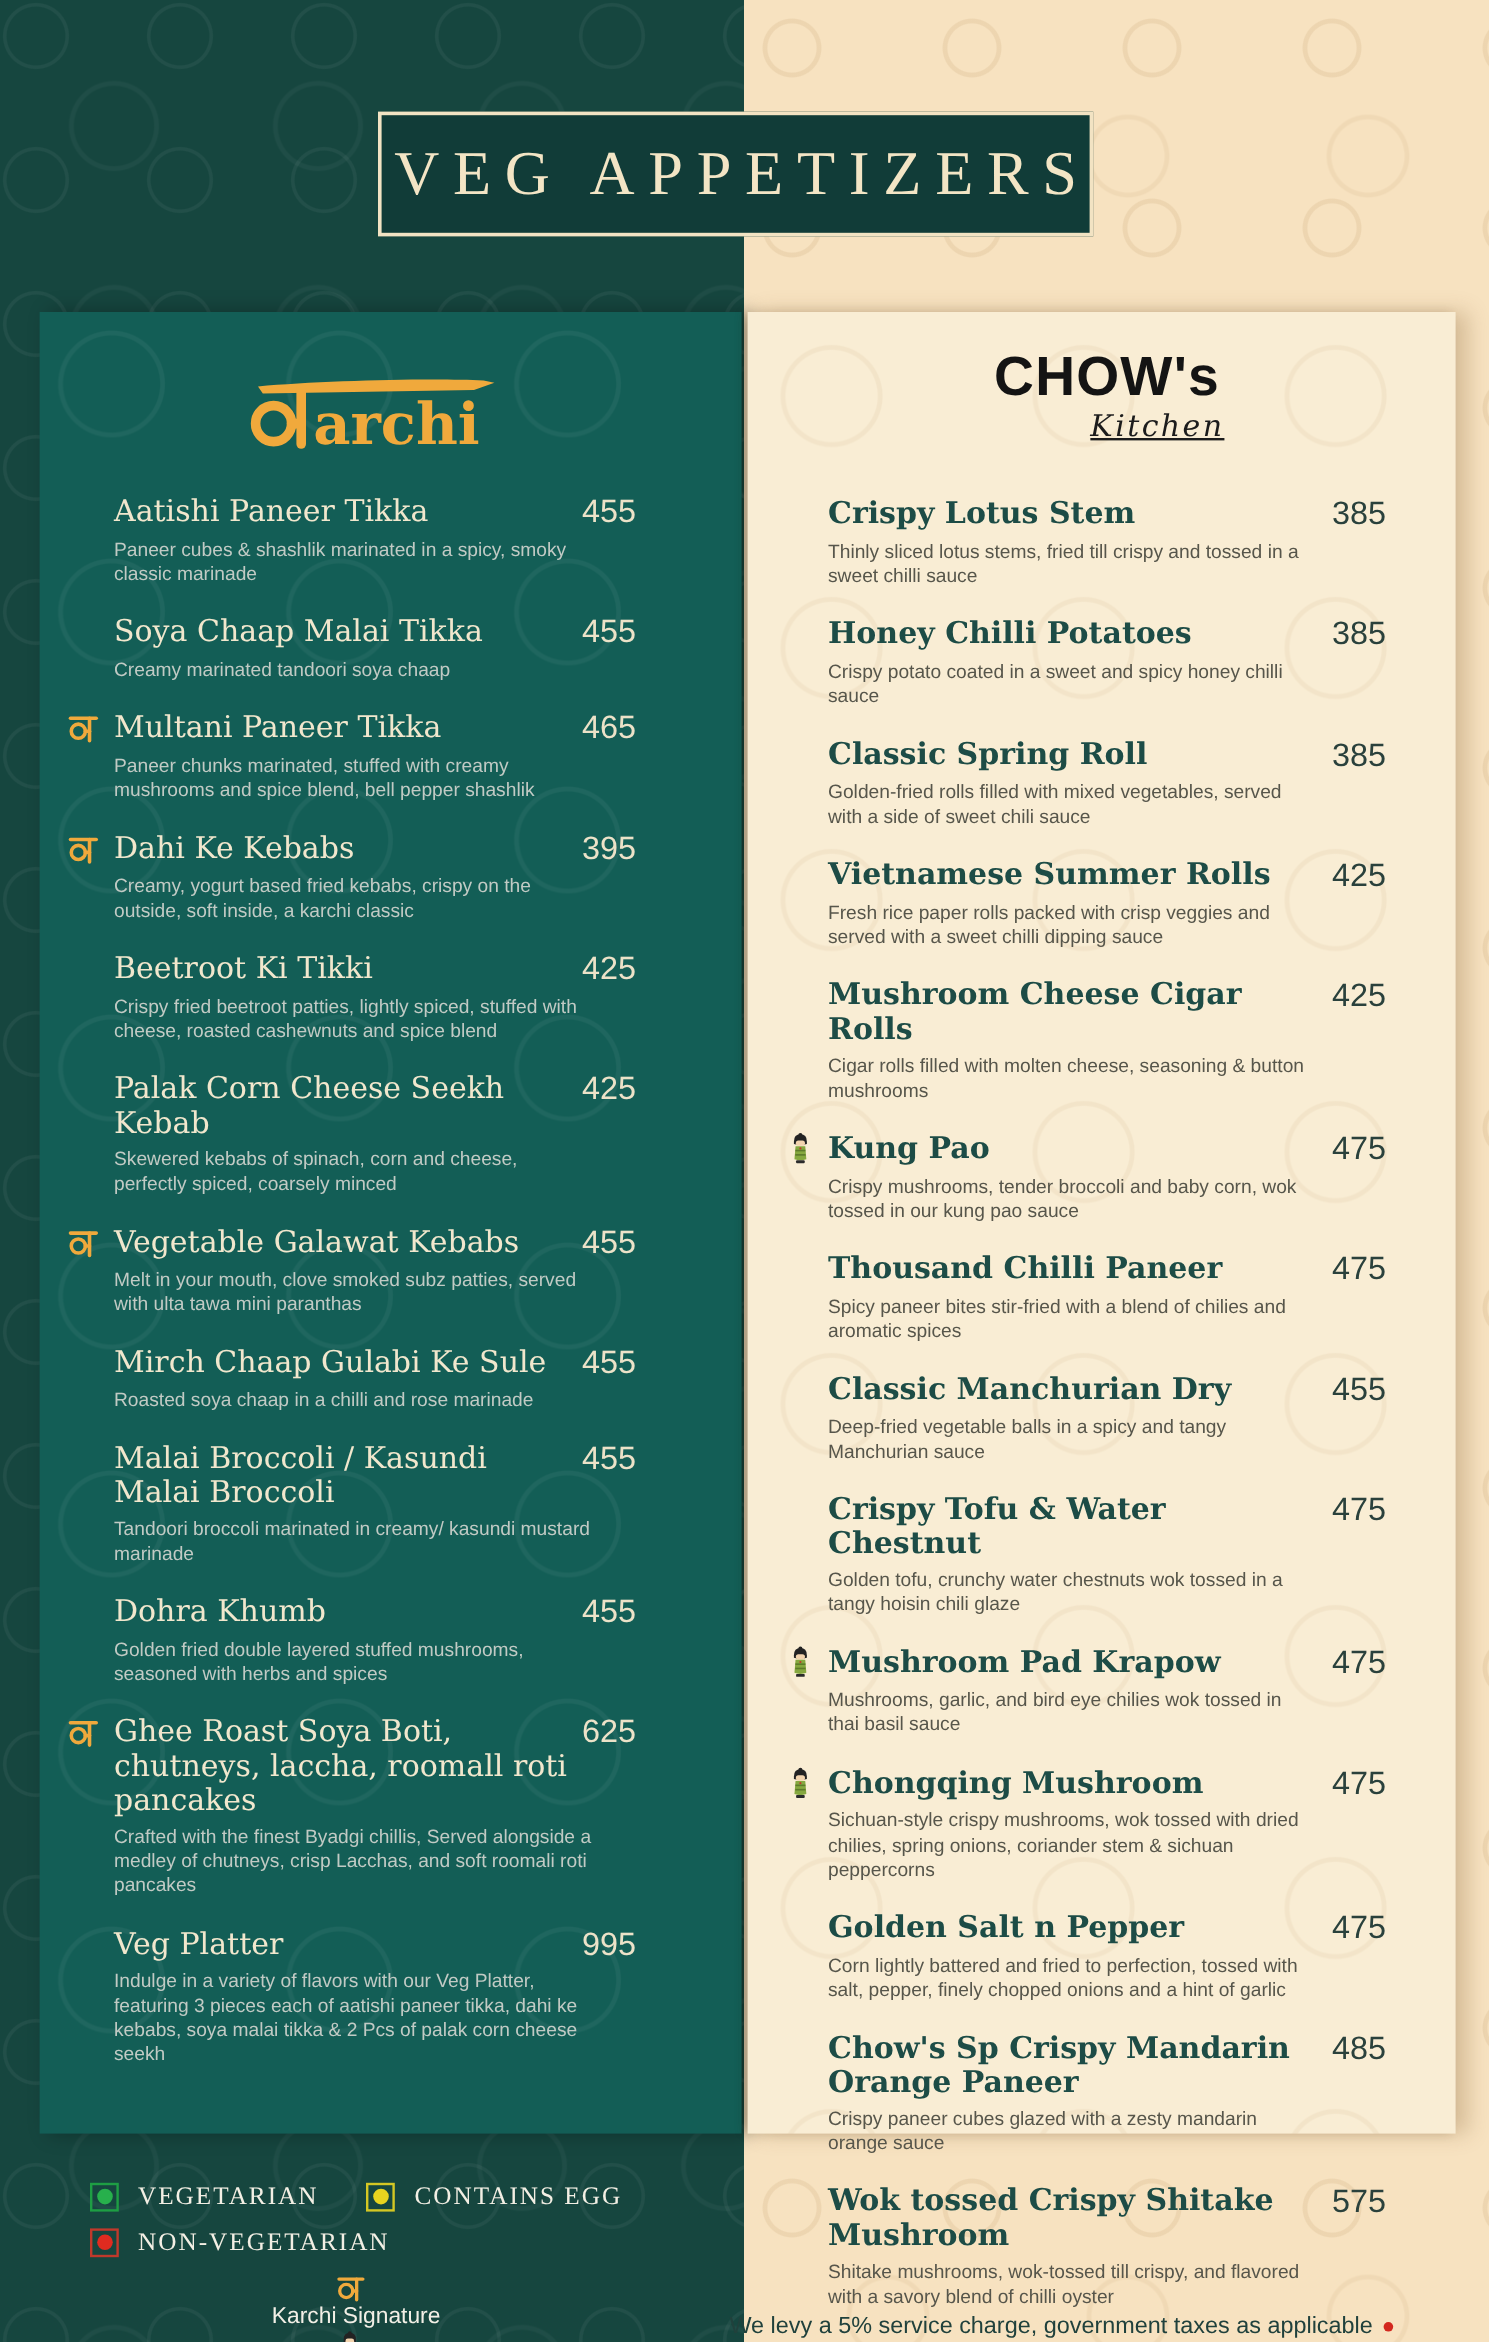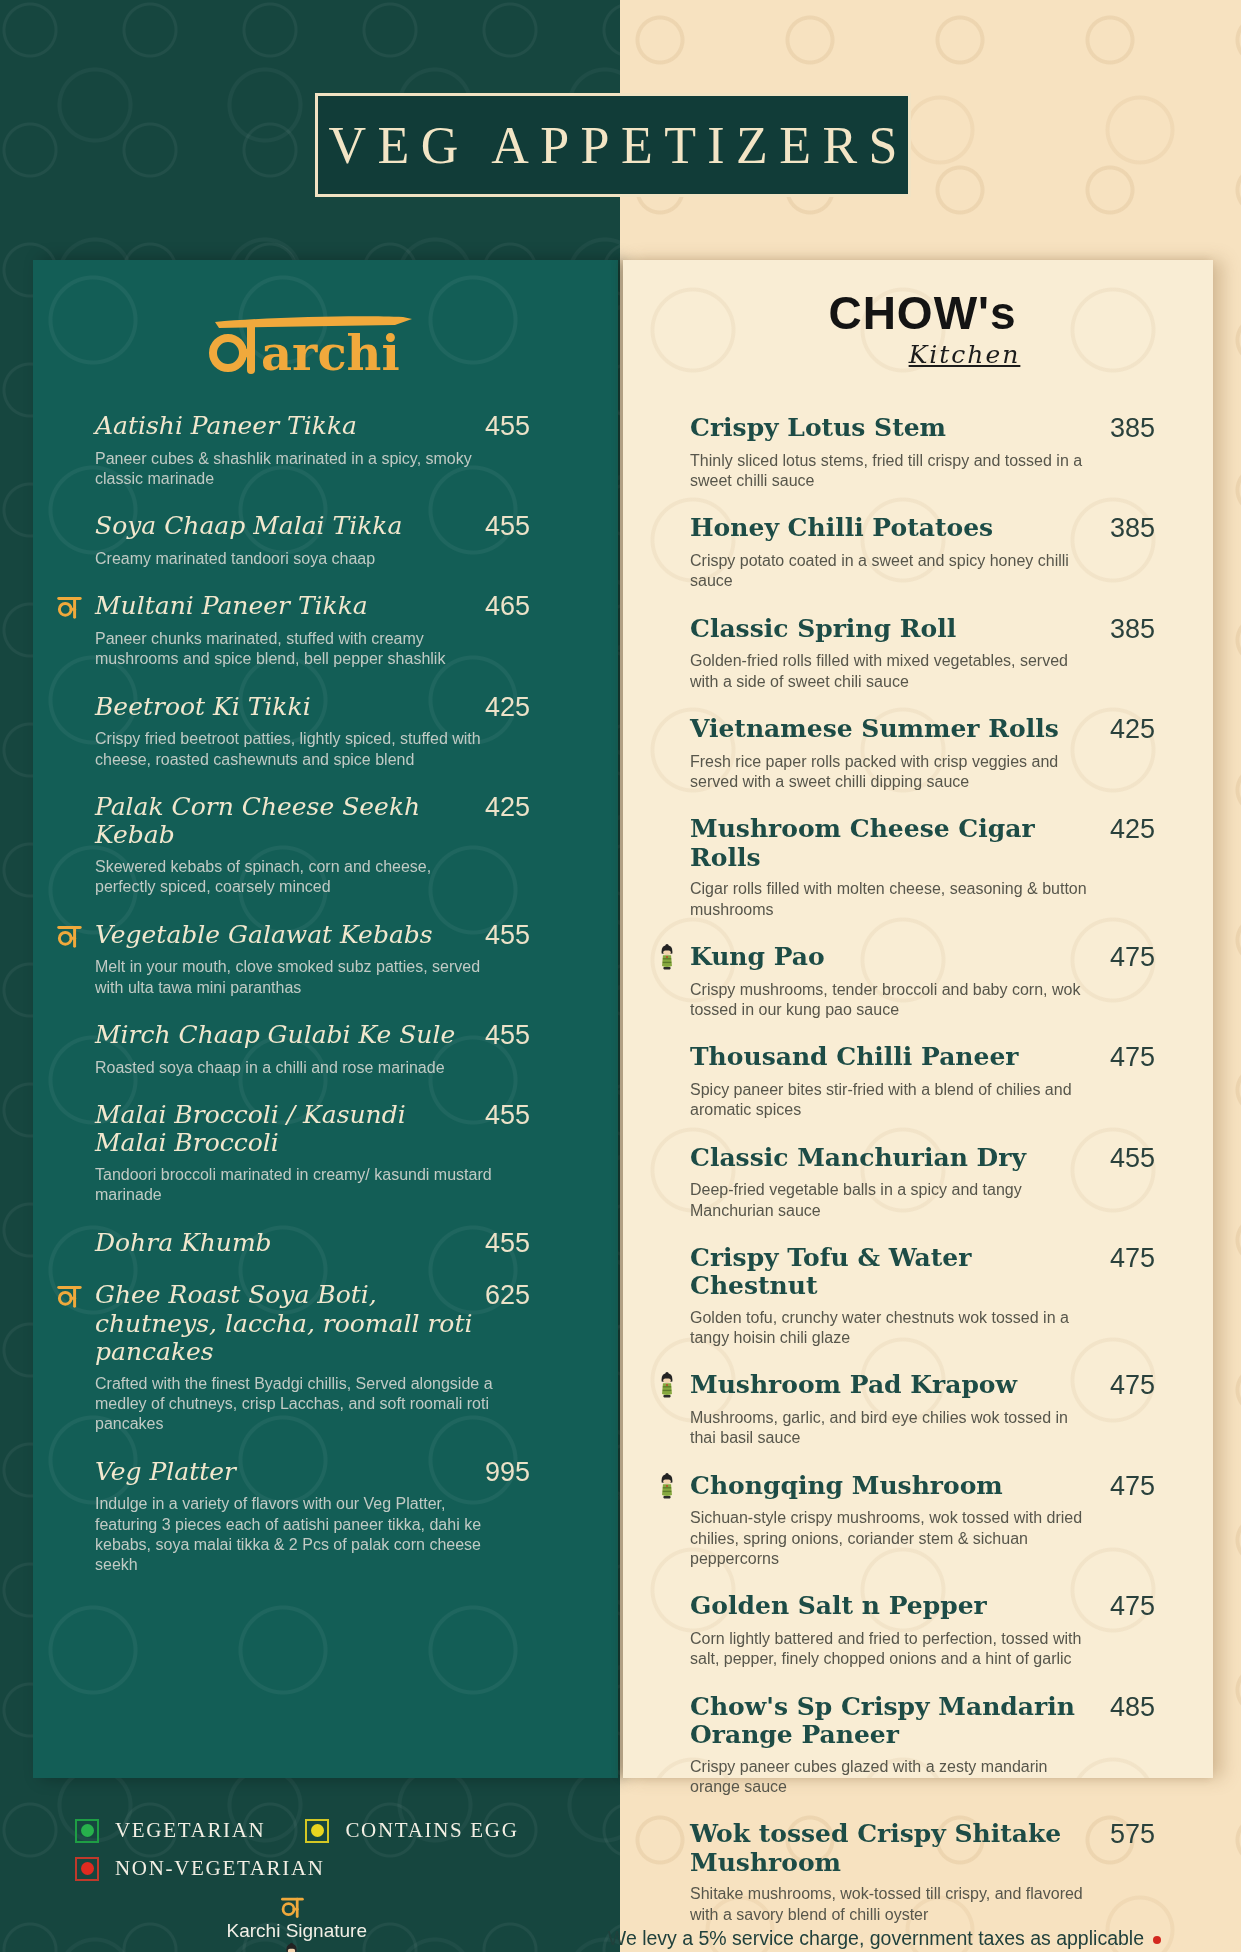--- a/index.html
+++ b/index.html
@@ -45,21 +45,21 @@
   .chows-sub{font-family:"DejaVu Serif",serif;font-style:italic;font-size:25px;color:#1c1c1c;
     margin-top:4px;align-self:center;transform:translateX(42px);letter-spacing:2px;text-decoration:underline;}
 
   
   .items{margin-top:12px;}
   .item{position:relative;margin-bottom:23px;}
   .item-head{display:flex;justify-content:space-between;align-items:flex-start;}
   .item-name{margin:0;font-family:"DejaVu Serif",serif;font-weight:400;font-size:25px;line-height:1.14;max-width:408px;}
   .item-price{font-size:27px;margin-left:12px;white-space:nowrap;line-height:1.1;}
   .item-desc{margin:7px 0 0 0;font-size:16px;line-height:1.27;max-width:400px;}
-  .card-left .item-name{color:#f1e7cd;font-style:italic;}
+  .card-left .item-name{color:#f1e7cd;}
   .card-left .item-desc{color:#c1cac4;}
   .card-left .item-price{color:#ece2c8;}
   .card-right .item-name{color:#1d4c46;font-weight:700;}
   .card-right .item-desc{color:#57564b;}
   .card-right .item-price{color:#2a413c;}
   .sig{position:absolute;top:1px;}
   .sig.karchi{left:-40px;width:28px;height:28px;}
   .sig.karchi svg{width:28px;height:28px;}
   .sig.doll{left:-32px;width:18px;height:28px;top:0;}
   .sig.doll svg{width:18px;height:28px;}
@@ -124,42 +124,55 @@
     <circle cx="11" cy="17.5" r="6.3" stroke="#f0a93c" stroke-width="3.2"></circle>
     <path d="M17.3 17.5 H21" stroke="#f0a93c" stroke-width="3.2" stroke-linecap="round"></path>
   </svg></span>
       <h3 class="item-name">Multani Paneer Tikka</h3>
       <span class="item-price">465</span>
     </div>
     <p class="item-desc">Paneer chunks marinated, stuffed with creamy mushrooms and spice blend, bell pepper shashlik</p>
   </div>
         <div class="item">
     <div class="item-head">
-
-      <h3 class="item-name">Beetroot Ki Tikki</h3>
-      <span class="item-price">425</span>
-    </div>
-    <p class="item-desc">Crispy fried beetroot patties, lightly spiced, stuffed with cheese, roasted cashewnuts and spice blend</p>
-  </div>
-        <div class="item">
-    <div class="item-head">
-
-      <h3 class="item-name">Palak Corn Cheese Seekh Kebab</h3>
-      <span class="item-price">425</span>
-    </div>
-    <p class="item-desc">Skewered kebabs of spinach, corn and cheese, perfectly spiced, coarsely minced</p>
-  </div>
-        <div class="item">
-    <div class="item-head">
       <span class="sig karchi"><svg viewBox="0 0 30 30" fill="none" xmlns="http://www.w3.org/2000/svg">
     <path d="M4 6 H27" stroke="#f0a93c" stroke-width="3.2" stroke-linecap="round"></path>
     <path d="M21 6 V26" stroke="#f0a93c" stroke-width="3.2" stroke-linecap="round"></path>
     <circle cx="11" cy="17.5" r="6.3" stroke="#f0a93c" stroke-width="3.2"></circle>
     <path d="M17.3 17.5 H21" stroke="#f0a93c" stroke-width="3.2" stroke-linecap="round"></path>
   </svg></span>
+      <h3 class="item-name">Dahi Ke Kebabs</h3>
+      <span class="item-price">395</span>
+    </div>
+    <p class="item-desc">Creamy, yogurt based fried kebabs, crispy on the outside, soft inside, a karchi classic</p>
+  </div>
+        <div class="item">
+    <div class="item-head">
+
+      <h3 class="item-name">Beetroot Ki Tikki</h3>
+      <span class="item-price">425</span>
+    </div>
+    <p class="item-desc">Crispy fried beetroot patties, lightly spiced, stuffed with cheese, roasted cashewnuts and spice blend</p>
+  </div>
+        <div class="item">
+    <div class="item-head">
+
+      <h3 class="item-name">Palak Corn Cheese Seekh Kebab</h3>
+      <span class="item-price">425</span>
+    </div>
+    <p class="item-desc">Skewered kebabs of spinach, corn and cheese, perfectly spiced, coarsely minced</p>
+  </div>
+        <div class="item">
+    <div class="item-head">
+      <span class="sig karchi"><svg viewBox="0 0 30 30" fill="none" xmlns="http://www.w3.org/2000/svg">
+    <path d="M4 6 H27" stroke="#f0a93c" stroke-width="3.2" stroke-linecap="round"></path>
+    <path d="M21 6 V26" stroke="#f0a93c" stroke-width="3.2" stroke-linecap="round"></path>
+    <circle cx="11" cy="17.5" r="6.3" stroke="#f0a93c" stroke-width="3.2"></circle>
+    <path d="M17.3 17.5 H21" stroke="#f0a93c" stroke-width="3.2" stroke-linecap="round"></path>
+  </svg></span>
       <h3 class="item-name">Vegetable Galawat Kebabs</h3>
       <span class="item-price">455</span>
     </div>
     <p class="item-desc">Melt in your mouth, clove smoked subz patties, served with ulta tawa mini paranthas</p>
   </div>
         <div class="item">
     <div class="item-head">
 
       <h3 class="item-name">Mirch Chaap Gulabi Ke Sule</h3>
       <span class="item-price">455</span>
@@ -173,20 +186,21 @@
       <span class="item-price">455</span>
     </div>
     <p class="item-desc">Tandoori broccoli marinated in creamy/ kasundi mustard marinade</p>
   </div>
         <div class="item">
     <div class="item-head">
 
       <h3 class="item-name">Dohra Khumb</h3>
       <span class="item-price">455</span>
     </div>
+    <p class="item-desc">Golden fried double layered stuffed mushrooms, seasoned with herbs and spices</p>
   </div>
         <div class="item">
     <div class="item-head">
       <span class="sig karchi"><svg viewBox="0 0 30 30" fill="none" xmlns="http://www.w3.org/2000/svg">
     <path d="M4 6 H27" stroke="#f0a93c" stroke-width="3.2" stroke-linecap="round"></path>
     <path d="M21 6 V26" stroke="#f0a93c" stroke-width="3.2" stroke-linecap="round"></path>
     <circle cx="11" cy="17.5" r="6.3" stroke="#f0a93c" stroke-width="3.2"></circle>
     <path d="M17.3 17.5 H21" stroke="#f0a93c" stroke-width="3.2" stroke-linecap="round"></path>
   </svg></span>
       <h3 class="item-name">Ghee Roast Soya Boti, chutneys, laccha, roomall roti pancakes</h3>

